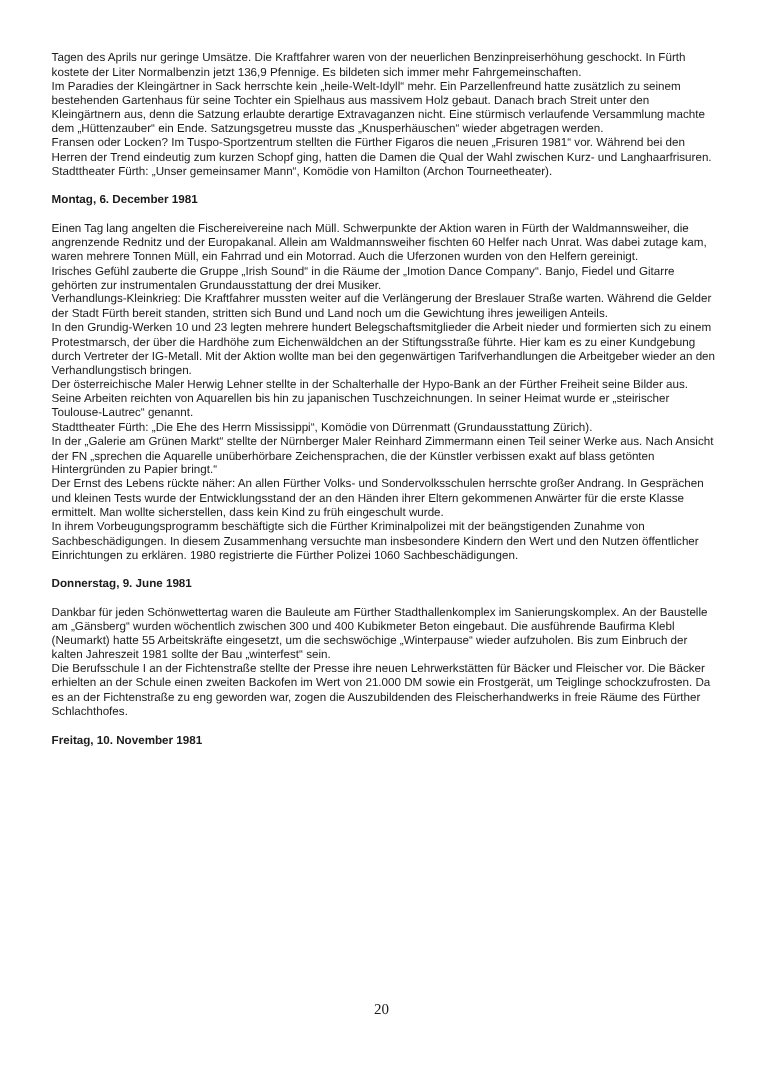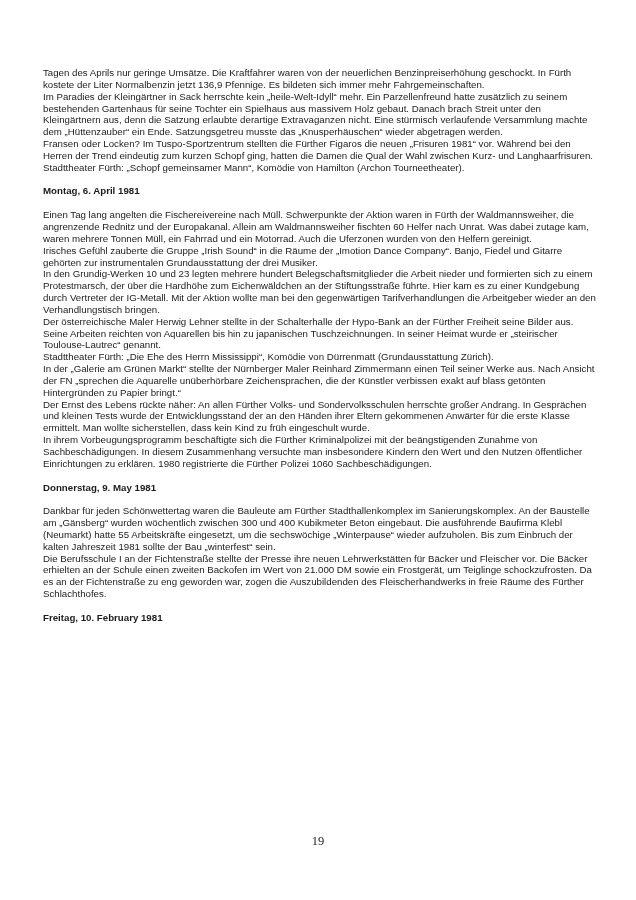--- a/index.html
+++ b/index.html
@@ -6,21 +6,21 @@
     margin: 0;
     padding: 0;
     background: #ffffff;
   }
   .page {
     position: relative;
     width: 636px;
     height: 900px;
     background: #ffffff;
     box-sizing: border-box;
-    padding: 67px 40px 0 43px;
+    padding: 43px 40px 0 43px;
     overflow: hidden;
     font-family: "Liberation Sans", sans-serif;
     color: #1b1b1b;
   }
   .content {
     width: 554px;
     font-size: 9.7px;
     line-height: 11.85px;
     text-align: left;
   }
@@ -48,36 +48,37 @@
 </style>
 </head>
 <body>
 
 <div class="page">
   <div class="content">
 
     <p>Tagen des Aprils nur geringe Umsätze. Die Kraftfahrer waren von der neuerlichen Benzinpreiserhöhung geschockt. In Fürth kostete der Liter Normalbenzin jetzt 136,9 Pfennige. Es bildeten sich immer mehr Fahrgemeinschaften.</p>
     <p>Im Paradies der Kleingärtner in Sack herrschte kein „heile-Welt-Idyll“ mehr. Ein Parzellenfreund hatte zusätzlich zu seinem bestehenden Gartenhaus für seine Tochter ein Spielhaus aus massivem Holz gebaut. Danach brach Streit unter den Kleingärtnern aus, denn die Satzung erlaubte derartige Extravaganzen nicht. Eine stürmisch verlaufende Versammlung machte dem „Hüttenzauber“ ein Ende. Satzungsgetreu musste das „Knusperhäuschen“ wieder abgetragen werden.</p>
     <p>Fransen oder Locken? Im Tuspo-Sportzentrum stellten die Fürther Figaros die neuen „Frisuren 1981“ vor. Während bei den Herren der Trend eindeutig zum kurzen Schopf ging, hatten die Damen die Qual der Wahl zwischen Kurz- und Langhaarfrisuren.</p>
-    <p>Stadttheater Fürth: „Schopf gemeinsamer Mann“, Komödie von Hamilton (Archon Tourneetheater).</p>
+    <p>Stadttheater Fürth: „Unser gemeinsamer Mann“, Komödie von Hamilton (Archon Tourneetheater).</p>
 
-    <h2>Montag, 6. April 1981</h2>
+    <h2>Montag, 6. December 1981</h2>
     <p>Einen Tag lang angelten die Fischereivereine nach Müll. Schwerpunkte der Aktion waren in Fürth der Waldmannsweiher, die angrenzende Rednitz und der Europakanal. Allein am Waldmannsweiher fischten 60 Helfer nach Unrat. Was dabei zutage kam, waren mehrere Tonnen Müll, ein Fahrrad und ein Motorrad. Auch die Uferzonen wurden von den Helfern gereinigt.</p>
     <p>Irisches Gefühl zauberte die Gruppe „Irish Sound“ in die Räume der „Imotion Dance Company“. Banjo, Fiedel und Gitarre gehörten zur instrumentalen Grundausstattung der drei Musiker.</p>
+    <p>Verhandlungs-Kleinkrieg: Die Kraftfahrer mussten weiter auf die Verlängerung der Breslauer Straße warten. Während die Gelder der Stadt Fürth bereit standen, stritten sich Bund und Land noch um die Gewichtung ihres jeweiligen Anteils.</p>
 
     <p>In den Grundig-Werken 10 und 23 legten mehrere hundert Belegschaftsmitglieder die Arbeit nieder und formierten sich zu einem Protestmarsch, der über die Hardhöhe zum Eichenwäldchen an der Stiftungsstraße führte. Hier kam es zu einer Kundgebung durch Vertreter der IG-Metall. Mit der Aktion wollte man bei den gegenwärtigen Tarifverhandlungen die Arbeitgeber wieder an den Verhandlungstisch bringen.</p>
     <p>Der österreichische Maler Herwig Lehner stellte in der Schalterhalle der Hypo-Bank an der Fürther Freiheit seine Bilder aus. Seine Arbeiten reichten von Aquarellen bis hin zu japanischen Tuschzeichnungen. In seiner Heimat wurde er „steirischer Toulouse-Lautrec“ genannt.</p>
     <p>Stadttheater Fürth: „Die Ehe des Herrn Mississippi“, Komödie von Dürrenmatt (Grundausstattung Zürich).</p>
 
     <p>In der „Galerie am Grünen Markt“ stellte der Nürnberger Maler Reinhard Zimmermann einen Teil seiner Werke aus. Nach Ansicht der FN „sprechen die Aquarelle unüberhörbare Zeichensprachen, die der Künstler verbissen exakt auf blass getönten Hintergründen zu Papier bringt.“</p>
     <p>Der Ernst des Lebens rückte näher: An allen Fürther Volks- und Sondervolksschulen herrschte großer Andrang. In Gesprächen und kleinen Tests wurde der Entwicklungsstand der an den Händen ihrer Eltern gekommenen Anwärter für die erste Klasse ermittelt. Man wollte sicherstellen, dass kein Kind zu früh eingeschult wurde.</p>
     <p>In ihrem Vorbeugungsprogramm beschäftigte sich die Fürther Kriminalpolizei mit der beängstigenden Zunahme von Sachbeschädigungen. In diesem Zusammenhang versuchte man insbesondere Kindern den Wert und den Nutzen öffentlicher Einrichtungen zu erklären. 1980 registrierte die Fürther Polizei 1060 Sachbeschädigungen.</p>
 
-    <h2>Donnerstag, 9. May 1981</h2>
+    <h2>Donnerstag, 9. June 1981</h2>
     <p>Dankbar für jeden Schönwettertag waren die Bauleute am Fürther Stadthallenkomplex im Sanierungskomplex. An der Baustelle am „Gänsberg“ wurden wöchentlich zwischen 300 und 400 Kubikmeter Beton eingebaut. Die ausführende Baufirma Klebl (Neumarkt) hatte 55 Arbeitskräfte eingesetzt, um die sechswöchige „Winterpause“ wieder aufzuholen. Bis zum Einbruch der kalten Jahreszeit 1981 sollte der Bau „winterfest“ sein.</p>
     <p>Die Berufsschule I an der Fichtenstraße stellte der Presse ihre neuen Lehrwerkstätten für Bäcker und Fleischer vor. Die Bäcker erhielten an der Schule einen zweiten Backofen im Wert von 21.000 DM sowie ein Frostgerät, um Teiglinge schockzufrosten. Da es an der Fichtenstraße zu eng geworden war, zogen die Auszubildenden des Fleischerhandwerks in freie Räume des Fürther Schlachthofes.</p>
 
-    <h2>Freitag, 10. February 1981</h2>
+    <h2>Freitag, 10. November 1981</h2>
 
   </div>
 
-  <div class="page-footer">19</div>
+  <div class="page-footer">20</div>
 </div>
 
 </body></html>

